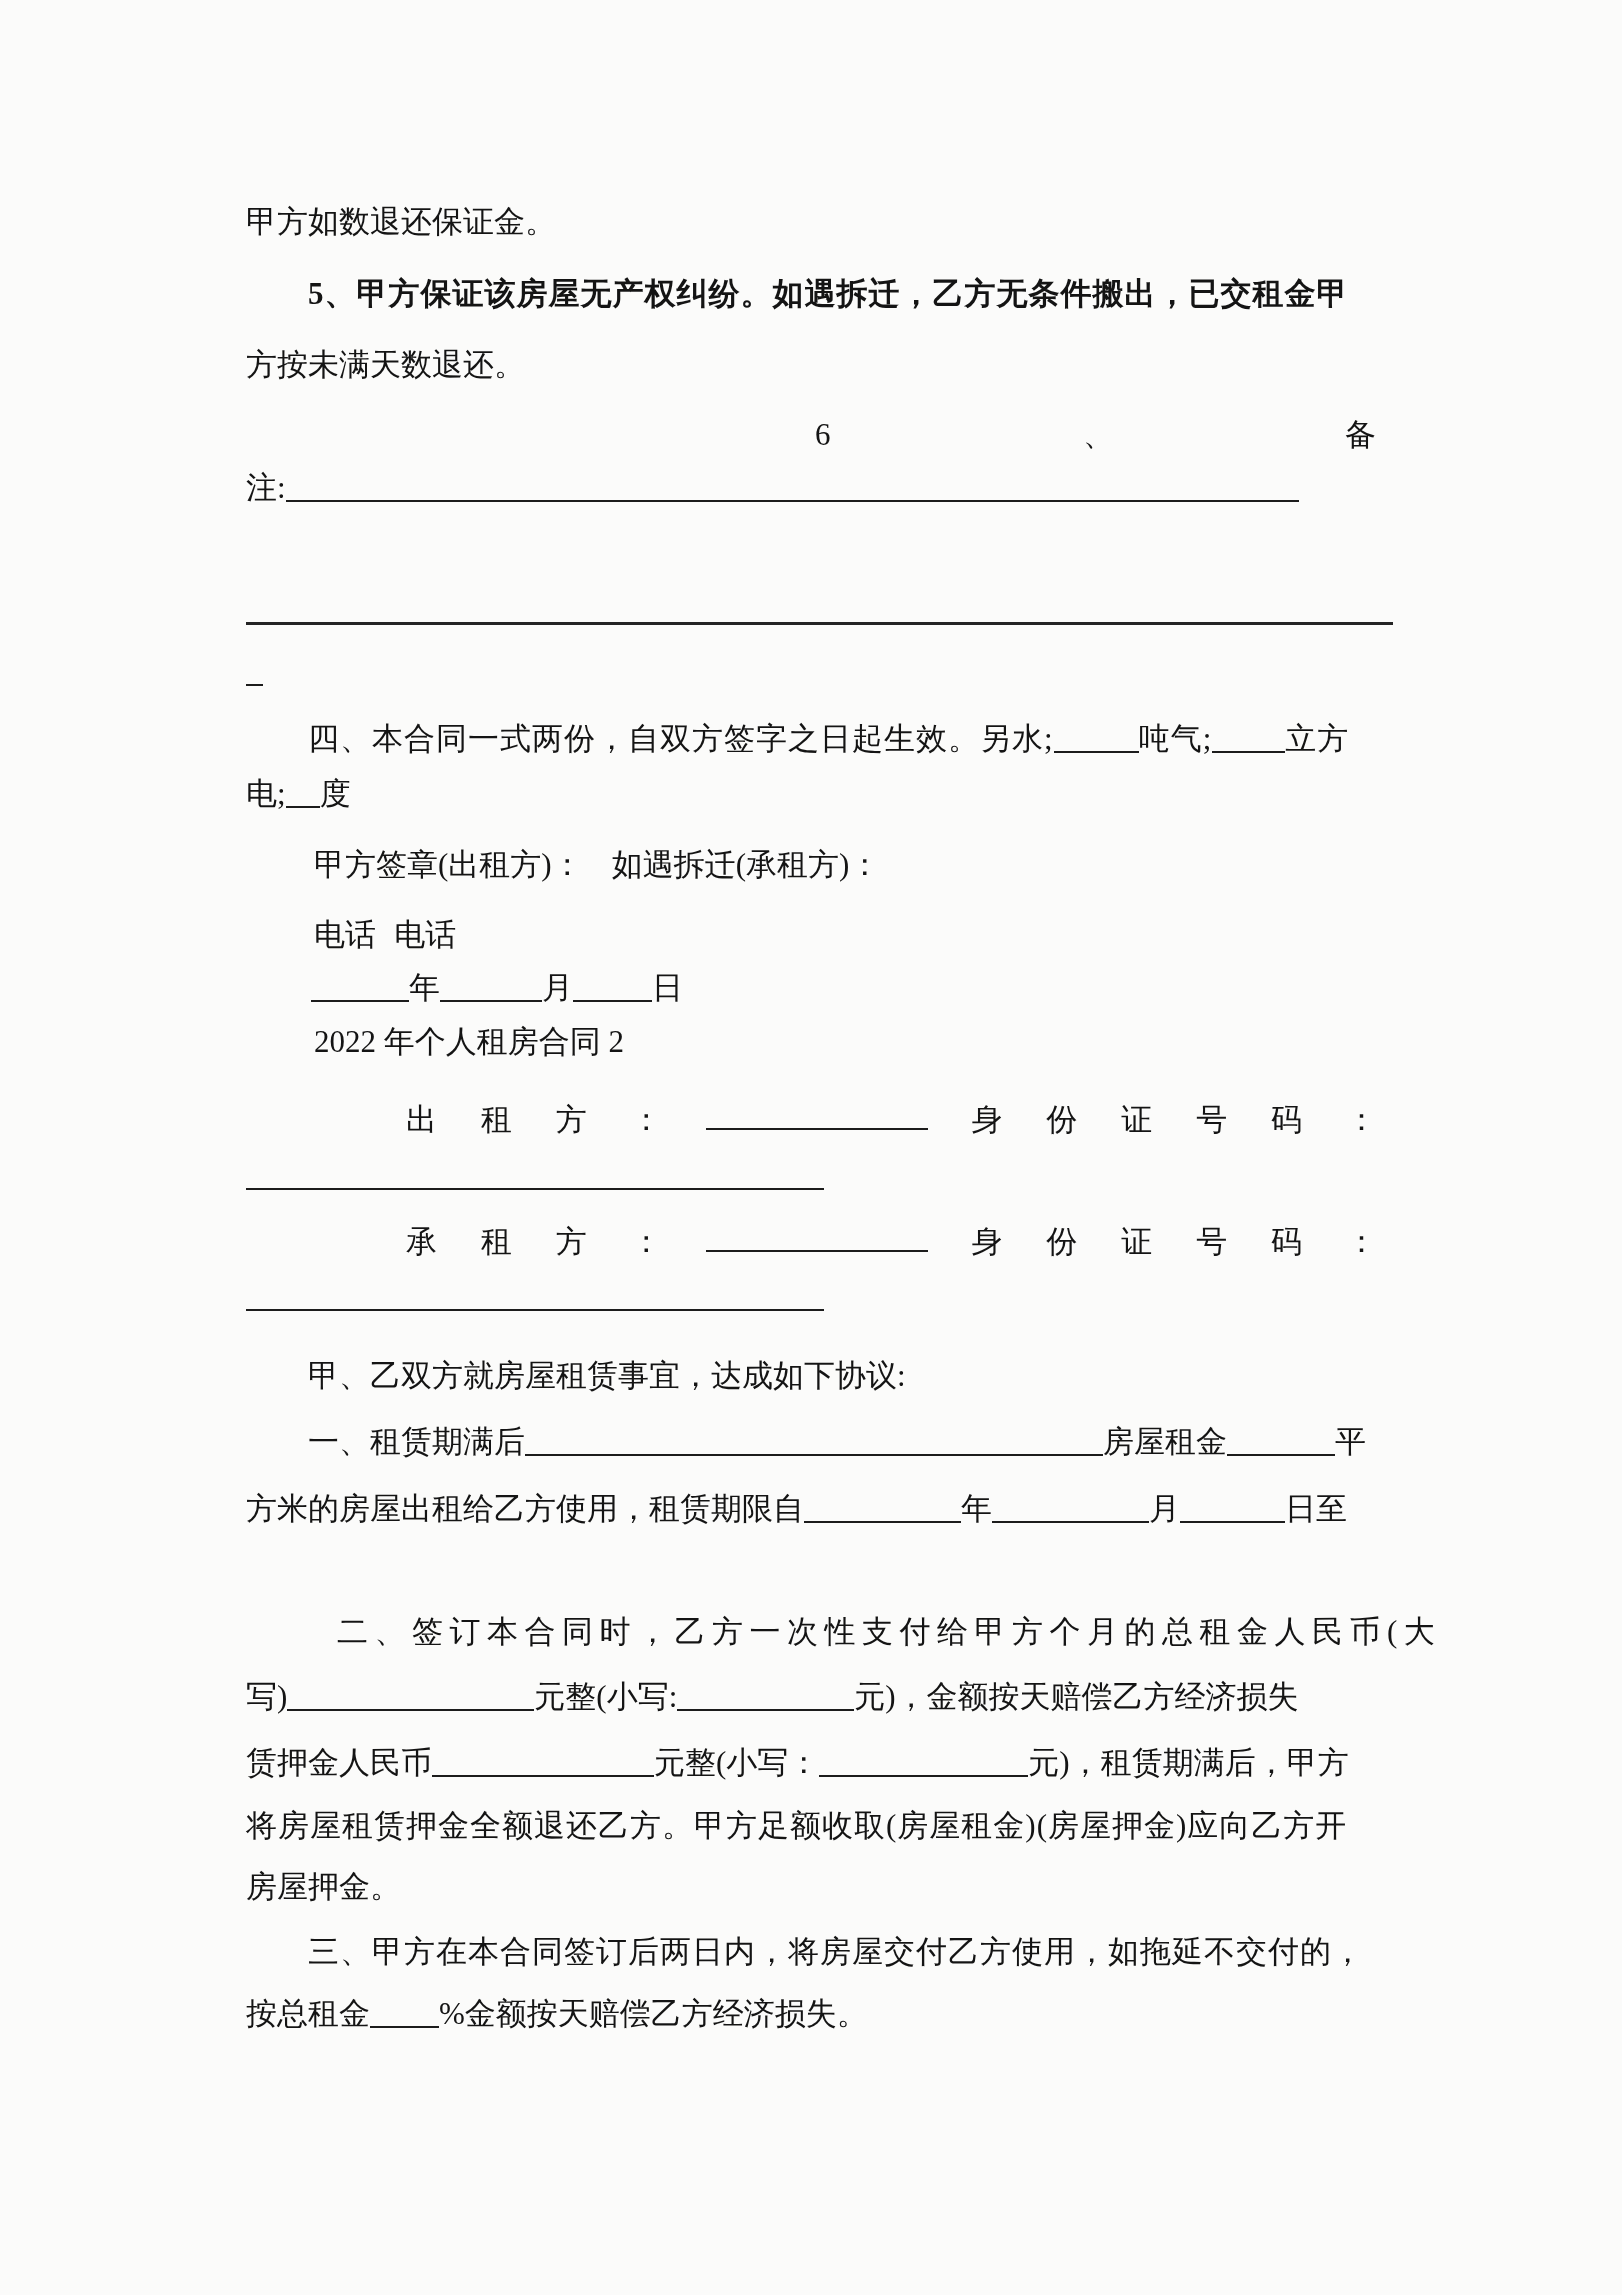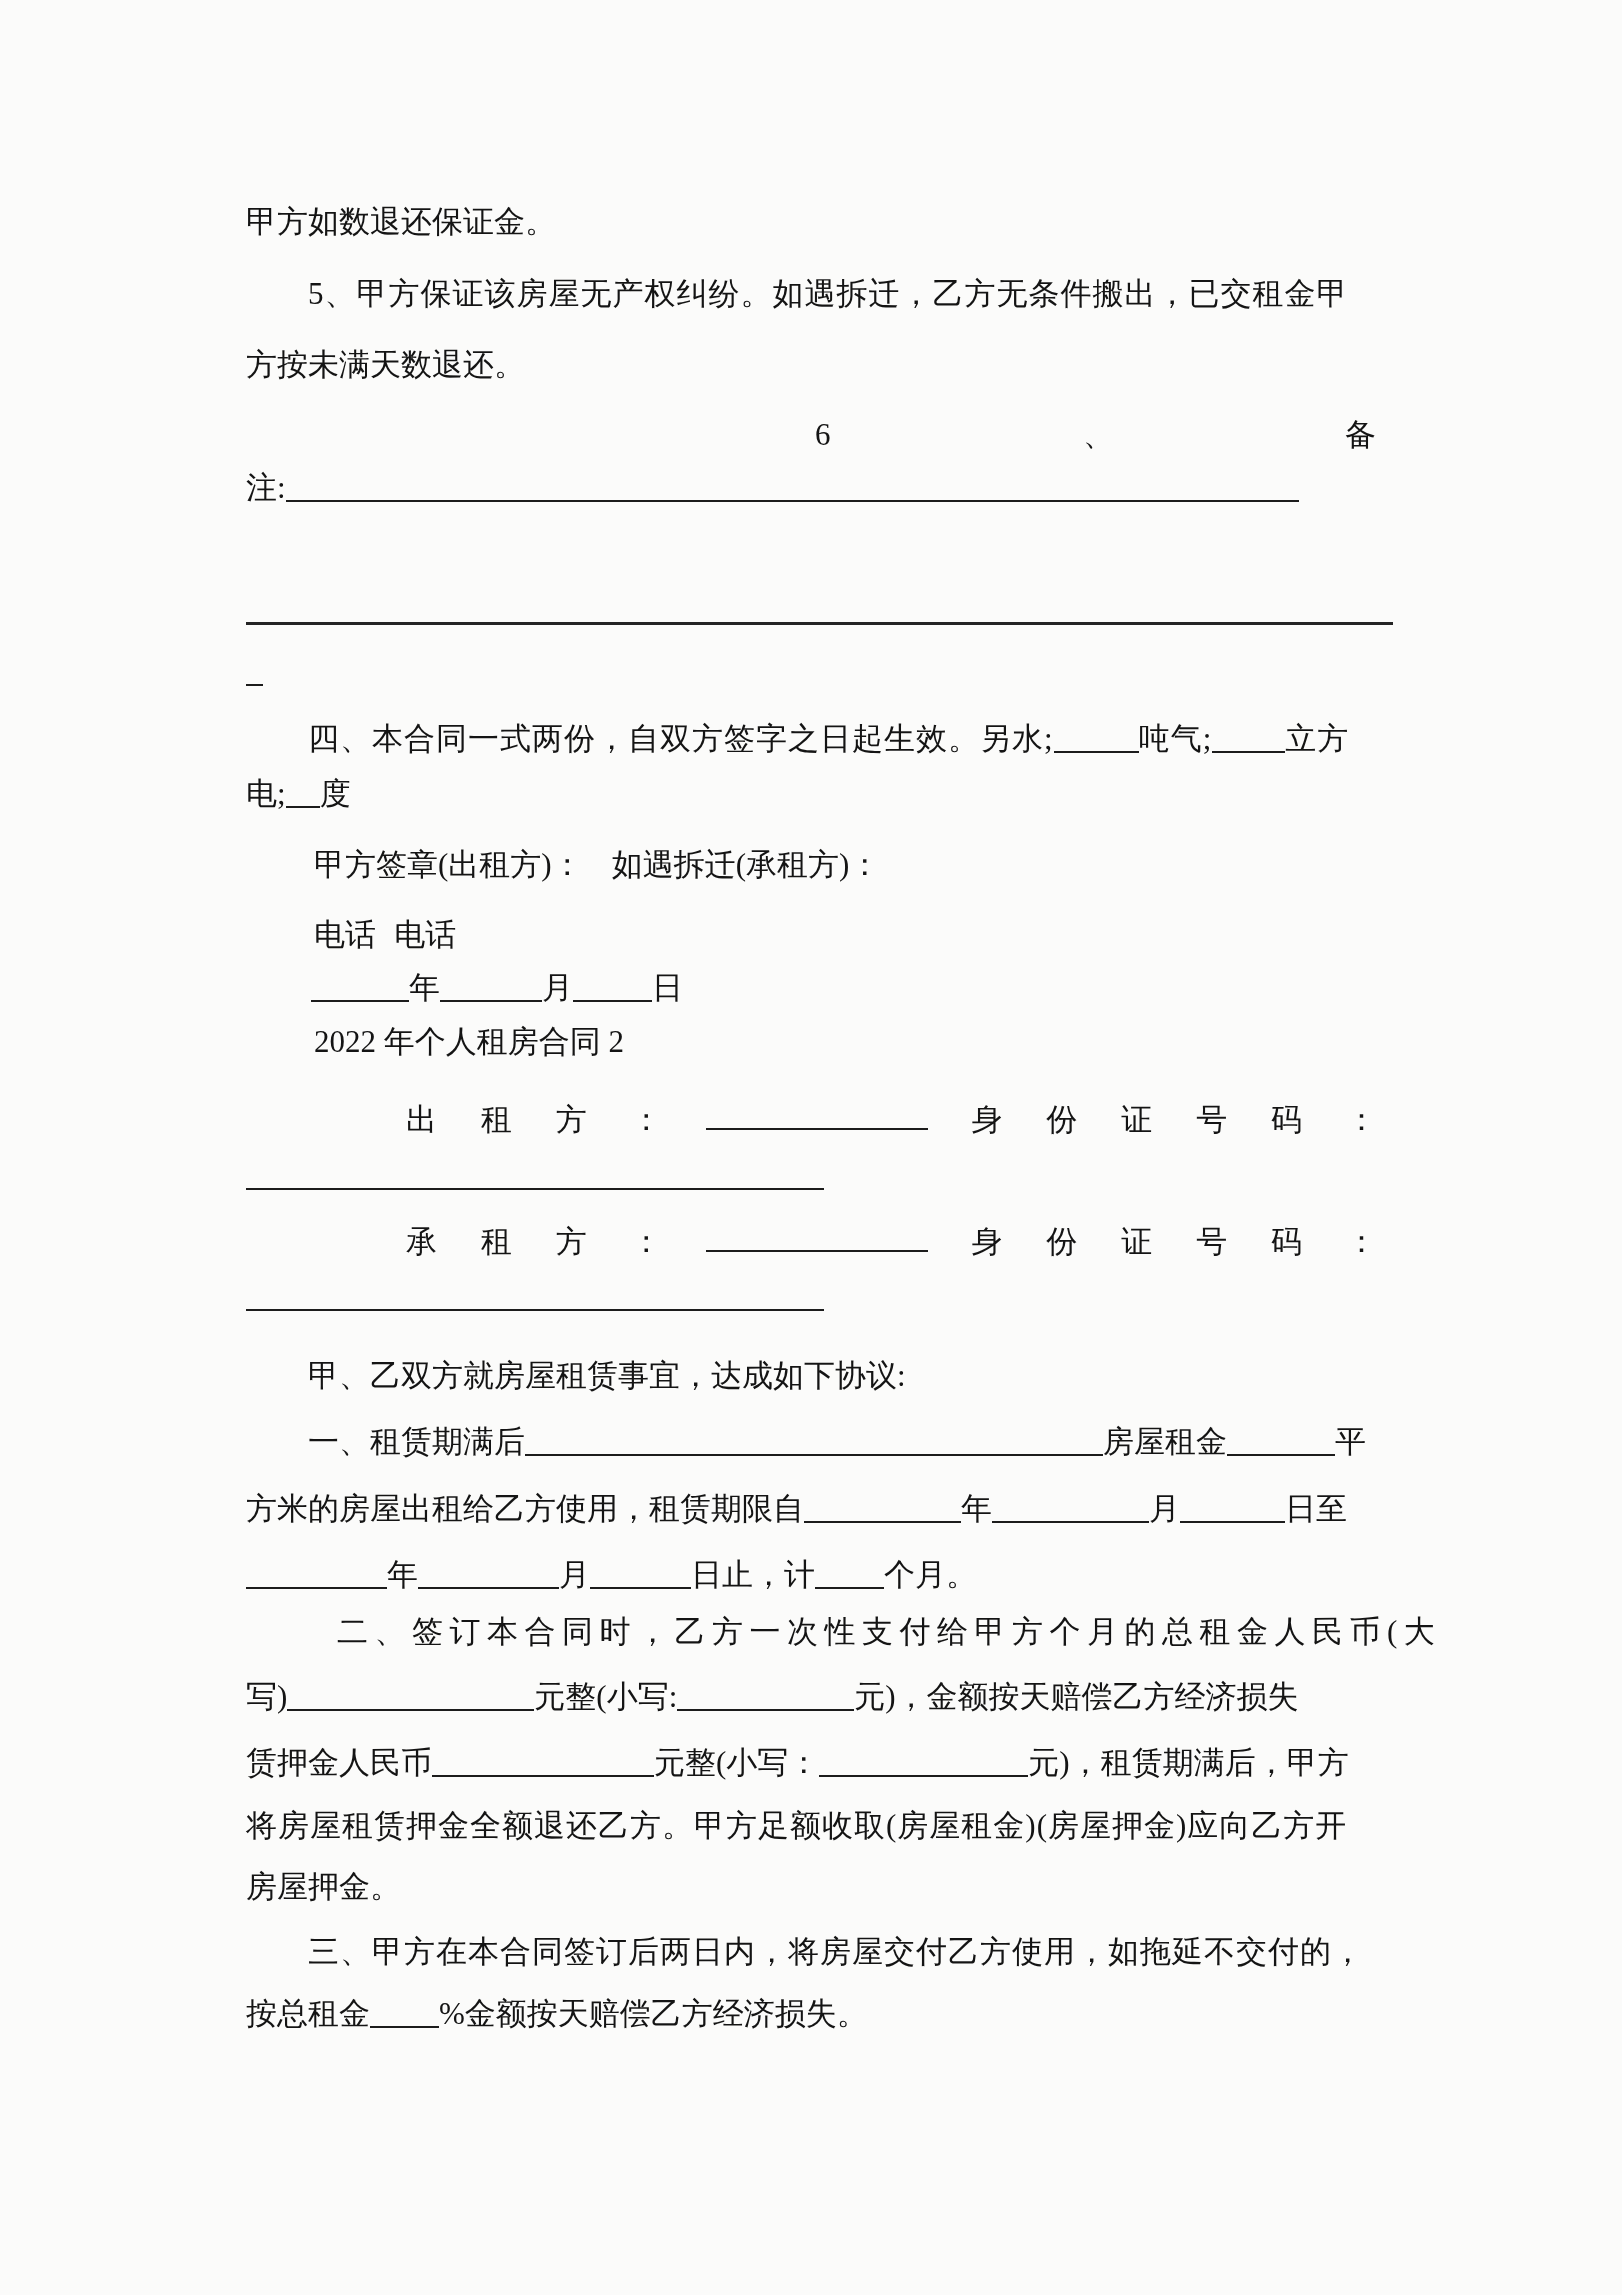--- a/index.html
+++ b/index.html
@@ -54,21 +54,21 @@
 </style>
 </head>
 <body>
 
 <div class="page">
 
   <div class="line" style="left:246px;top:189px;">
     <span>甲方如数退还保证金。</span>
   </div>
 
-  <div class="line lsB" style="left:308px;top:261px;">
+  <div class="line lsB" style="left:308px;top:261px;font-weight:bold;">
     <span>5、甲方保证该房屋无产权纠纷。如遇拆迁，乙方无条件搬出，已交租金甲</span>
   </div>
   <div class="line" style="left:246px;top:332px;">
     <span>方按未满天数退还。</span>
   </div>
 
   <div class="line" style="left:815px;top:402px;">
     <span>6</span>
   </div>
   <div class="line" style="left:1083px;top:402px;">
@@ -142,23 +142,20 @@
   <div class="line" style="left:308px;top:1343px;">
     <span>甲、乙双方就房屋租赁事宜，达成如下协议:</span>
   </div>
 
   <div class="line" style="left:308px;top:1409px;">
     <span>一、租赁期满后</span><span class="bl" style="width:578px;"></span><span>房屋租金</span><span class="bl" style="width:108px;"></span><span>平</span>
   </div>
   <div class="line" style="left:246px;top:1476px;">
     <span>方米的房屋出租给乙方使用，租赁期限自</span><span class="bl" style="width:157px;"></span><span>年</span><span class="bl" style="width:157px;"></span><span>月</span><span class="bl" style="width:105px;"></span><span>日至</span>
   </div>
-  <div class="line" style="left:246px;top:1542px;">
-    <span class="bl" style="width:141px;"></span><span>年</span><span class="bl" style="width:141px;"></span><span>月</span><span class="bl" style="width:101px;"></span><span>日止，计</span><span class="bl" style="width:69px;"></span><span>个月。</span>
-  </div>
 
   <div class="line lsA" style="left:308px;top:1599px;margin-left:29px;">
     <span>二、签订本合同时，乙方一次性支付给甲方个月的总租金人民币(大</span>
   </div>
   <div class="line" style="left:246px;top:1664px;">
     <span>写)</span><span class="bl" style="width:247px;"></span><span>元整(小写:</span><span class="bl" style="width:177px;"></span><span>元)，金额按天赔偿乙方经济损失</span>
   </div>
   <div class="line" style="left:246px;top:1730px;">
     <span>赁押金人民币</span><span class="bl" style="width:222px;"></span><span>元整(小写：</span><span class="bl" style="width:209px;"></span><span>元)，租赁期满后，甲方</span>
   </div>

